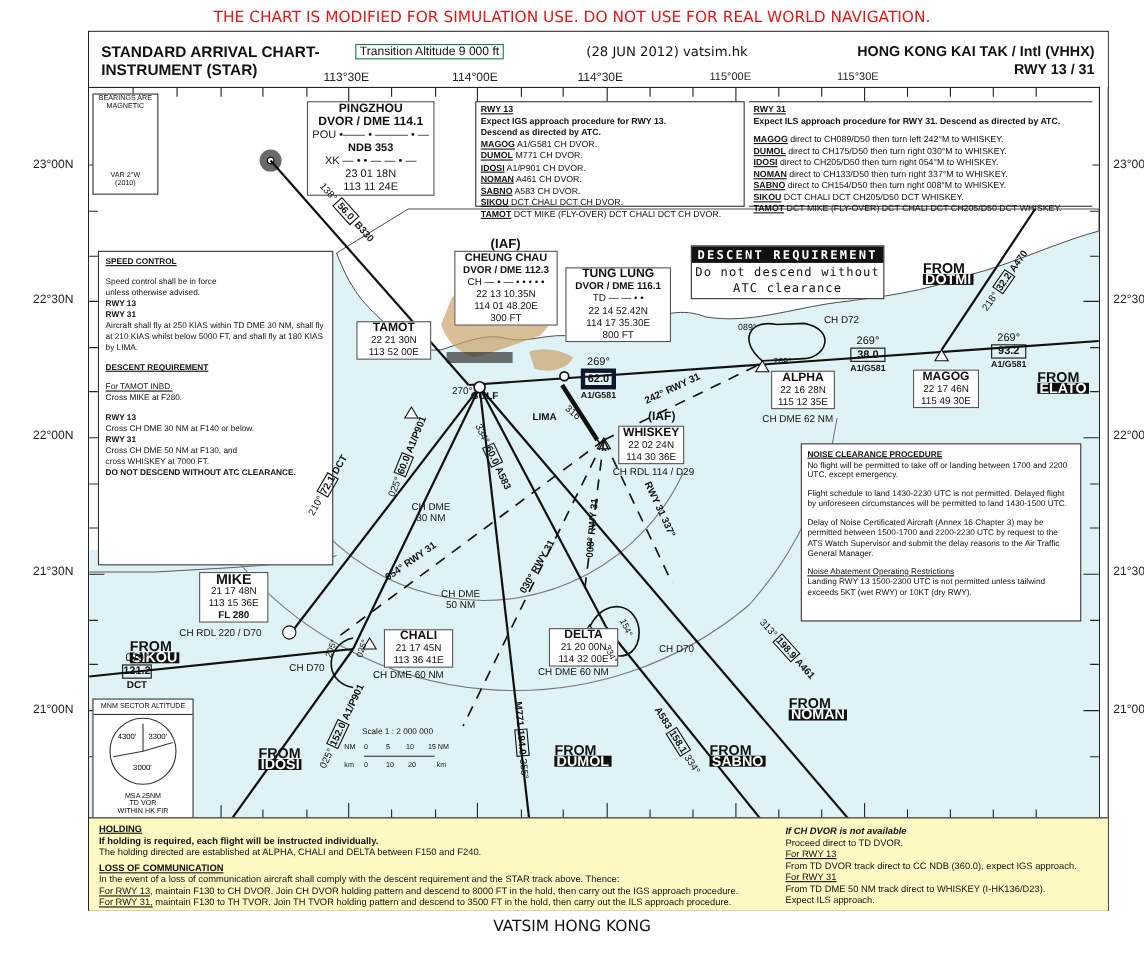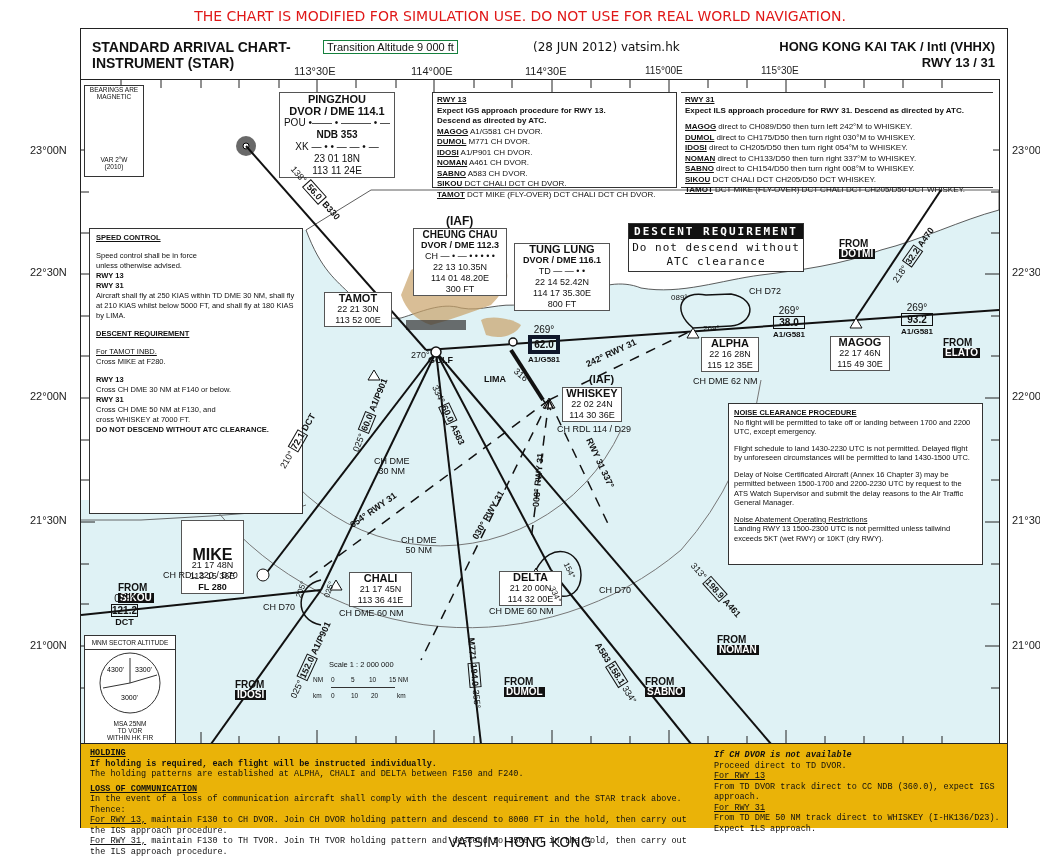--- a/index.html
+++ b/index.html
@@ -10,24 +10,24 @@
   #header{left:81px;top:29px;width:926px;height:50px;background:#fff;}
   .hdr-title{font-weight:bold;font-size:14px;line-height:16px;}
   .coord-top{font-size:11px;color:#222;}
   .coord-side{font-size:11px;color:#222;}
   #map{left:81px;top:79px;width:918px;height:664px;background:#fff;overflow:hidden;border-top:1px solid #222;border-right:1px solid #222;}
   .box{position:absolute;background:#fff;border:1px solid #333;font-size:9px;line-height:11px;}
   .u{text-decoration:underline;font-weight:bold;}
   .b{font-weight:bold;}
   .fix{position:absolute;background:#fff;border:1px solid #555;text-align:center;font-size:11px;line-height:13px;padding:0 3px;}
   .fix .nm{font-weight:bold;font-size:13px;}
-  .from{position:absolute;font-size:10px;font-weight:bold;line-height:10px;}
+  .from{position:absolute;font-size:13px;font-weight:bold;line-height:10px;}
   .from .tag{background:#111;color:#fff;padding:0 2px;display:inline-block;}
   .lbl{position:absolute;font-size:10px;white-space:nowrap;}
-  #bottom{left:81px;top:743px;width:926px;height:84px;background:#eab308;border-top:1px solid #222;font-size:8.5px;line-height:10.5px;font-family:Liberation Mono, monospace;}
+  #bottom{left:81px;top:743px;width:926px;height:84px;background:#fef9c3;border-top:1px solid #222;font-size:8.5px;line-height:10.5px;}
   #footer{left:0;top:834px;width:1040px;text-align:center;font-family:"DejaVu Sans",sans-serif;font-size:14px;}
   #descent{left:547px;top:143px;width:174px;background:#fff;border:1px solid #333;text-align:center;}
   #descent .t{background:#111;color:#fff;font-weight:bold;letter-spacing:2px;font-size:11px;padding:1px 0;font-family:"DejaVu Sans Mono",monospace;}
   #descent .d{font-size:11px;letter-spacing:1px;line-height:14px;padding:2px 0;font-family:"DejaVu Sans Mono",monospace;}
 </style>
 </head>
 <body>
 
 <div id="warning" class="abs">THE CHART IS MODIFIED FOR SIMULATION USE. DO NOT USE FOR REAL WORLD NAVIGATION.</div>
 
@@ -334,21 +334,21 @@
     <div style="height:7px;"></div>
     <div>Flight schedule to land 1430-2230 UTC is not permitted. Delayed flight by unforeseen circumstances will be permitted to land 1430-1500 UTC.</div>
     <div style="height:7px;"></div>
     <div>Delay of Noise Certificated Aircraft (Annex 16 Chapter 3) may be permitted between 1500-1700 and 2200-2230 UTC by request to the ATS Watch Supervisor and submit the delay reasons to the Air Traffic General Manager.</div>
     <div style="height:7px;"></div>
     <div style="text-decoration:underline;">Noise Abatement Operating Restrictions</div>
     <div>Landing RWY 13 1500-2300 UTC is not permitted unless tailwind exceeds 5KT (wet RWY) or 10KT (dry RWY).</div>
   </div>
 
   <div class="fix" style="left:100px;top:440px;width:55px;font-size:9px;line-height:11px;">
-    <div class="nm" style="font-size:16px;margin-top:28px;">MIKE</div>
+    <div class="nm" style="font-size:13px;">MIKE</div>
     <div>21 17 48N</div>
     <div>113 15 36E</div>
     <div class="b">FL 280</div>
   </div>
   <div class="lbl" style="left:82px;top:490px;font-size:9px;">CH RDL 220 / D70</div>
 
   <div class="fix" style="left:268px;top:492px;width:55px;font-size:9px;line-height:11px;">
     <div class="nm" style="font-size:11px;">CHALI</div>
     <div>21 17 45N</div>
     <div>113 36 41E</div>
@@ -457,21 +457,21 @@
     <span class="abs" style="left:38px;top:16px;">10</span>
     <span class="abs" style="left:58px;top:16px;">20</span>
     <span class="abs" style="left:84px;top:16px;">km</span>
   </div>
 </div>
 
 <div id="bottom" class="abs">
   <div class="abs" style="left:9px;top:4px;width:610px;">
     <div class="u">HOLDING</div>
     <div class="b">If holding is required, each flight will be instructed individually.</div>
-    <div>The holding patterns are established at ALPHA, CHALI and DELTA between F150 and F240.</div>
+    <div>The holding directed are established at ALPHA, CHALI and DELTA between F150 and F240.</div>
     <div style="height:4px;"></div>
     <div class="u">LOSS OF COMMUNICATION</div>
     <div>In the event of a loss of communication aircraft shall comply with the descent requirement and the STAR track above. Thence:</div>
     <div><span style="text-decoration:underline;">For RWY 13,</span><span> maintain F130 to CH DVOR. Join CH DVOR holding pattern and descend to 8000 FT in the hold, then carry out the IGS approach procedure.</span></div>
     <div><span style="text-decoration:underline;">For RWY 31,</span><span> maintain F130 to TH TVOR. Join TH TVOR holding pattern and descend to 3500 FT in the hold, then carry out the ILS approach procedure.</span></div>
   </div>
   <div class="abs" style="left:633px;top:6px;width:290px;">
     <div style="font-weight:bold;font-style:italic;">If CH DVOR is not available</div>
     <div>Proceed direct to TD DVOR.</div>
     <div style="text-decoration:underline;">For RWY 13</div>

